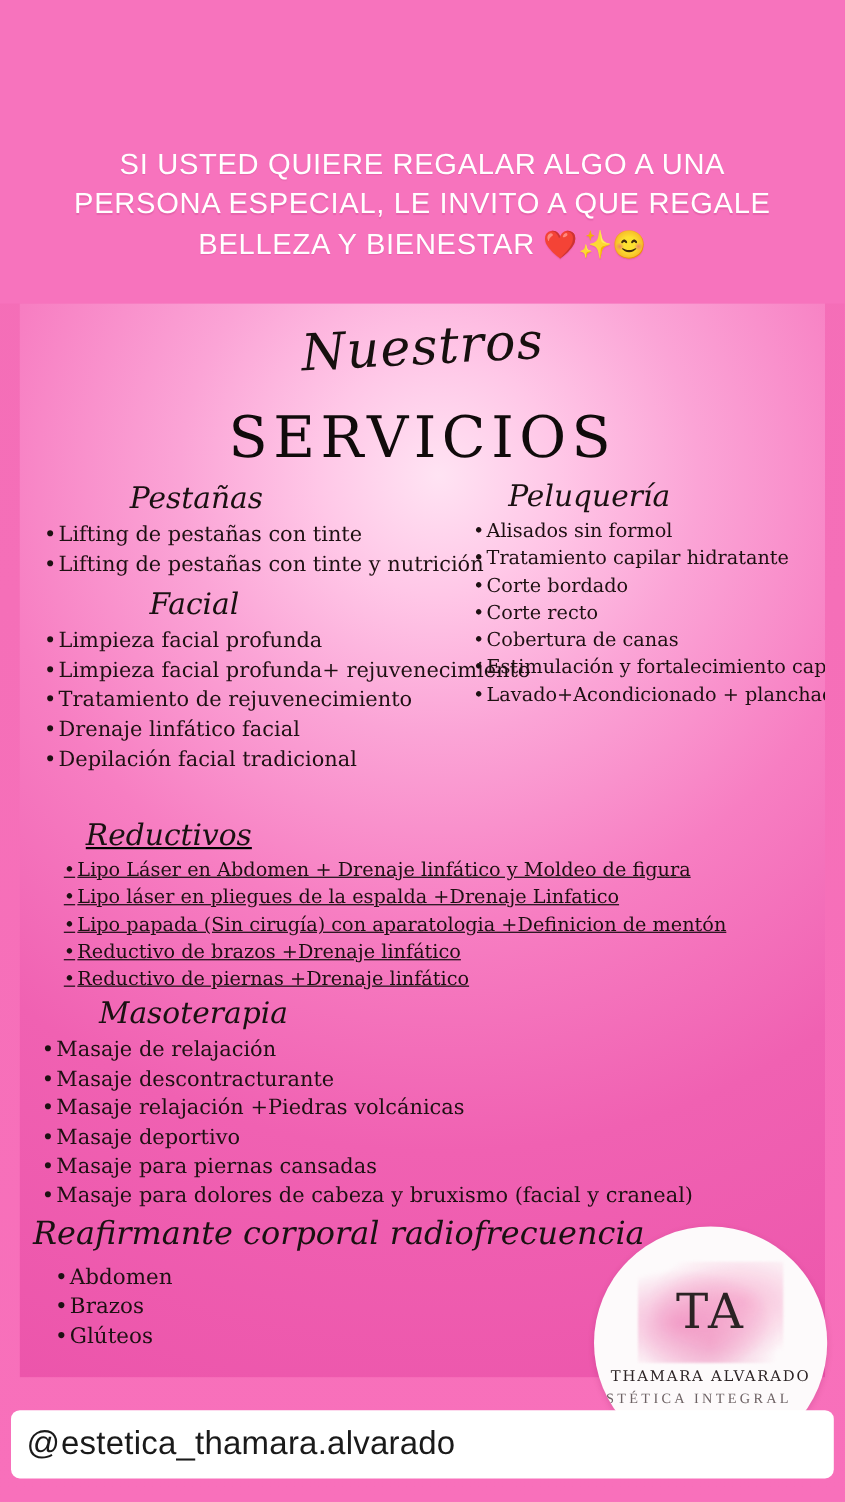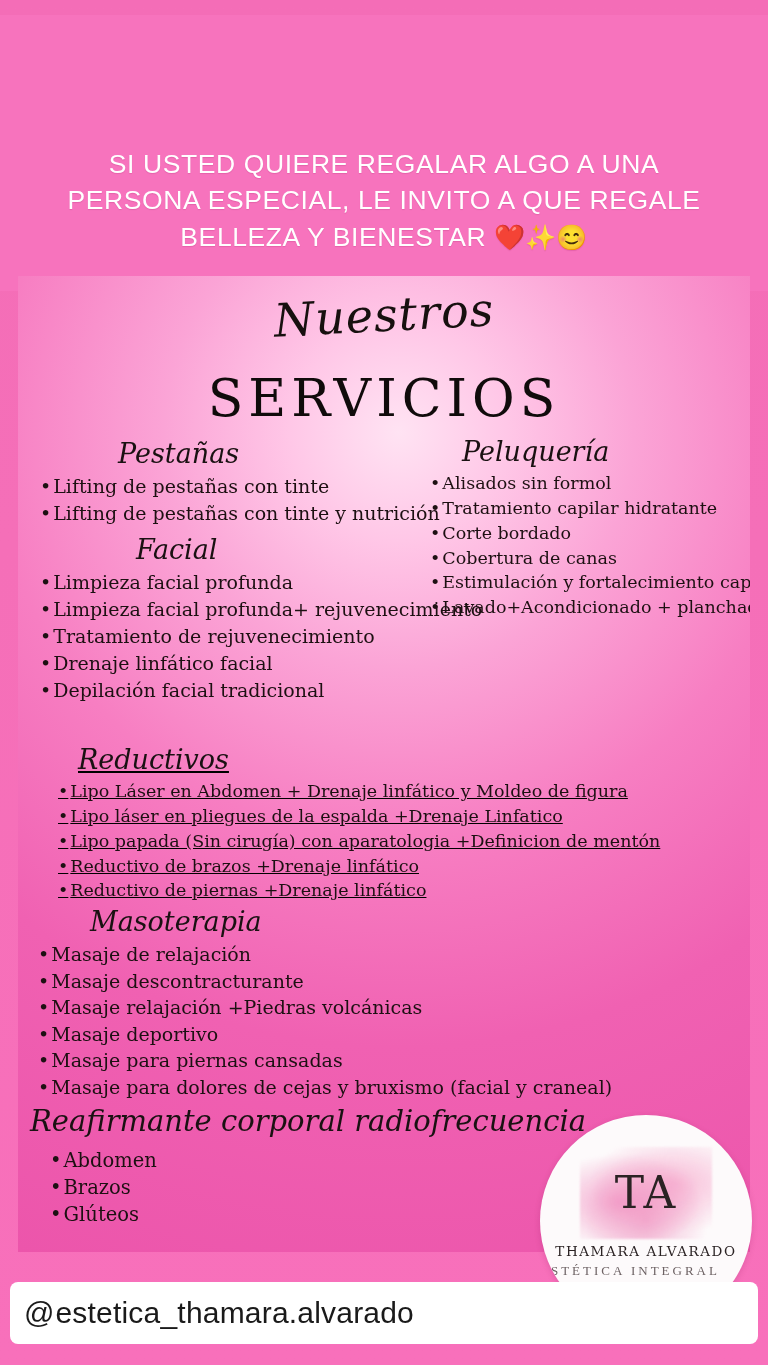--- a/index.html
+++ b/index.html
@@ -21,21 +21,20 @@
   .headline {
     position: absolute;
     left: 0; top: 0;
     width: 768px;
     height: 276px;
     background: #f773bd;
     display: flex;
     align-items: flex-end;
     justify-content: center;
     padding-bottom: 36px;
-    margin-top: 15px;
   }
   .headline-text {
     width: 640px;
     text-align: center;
     color: #ffffff;
     font-size: 26.5px;
     line-height: 1.37;
     letter-spacing: 0.6px;
     font-weight: 400;
     text-shadow: 0 1px 1px rgba(150,20,90,0.18);
@@ -235,20 +234,21 @@
           <li>Depilación facial tradicional</li>
         </ul>
       </div>
 
       <div class="block b-peluq">
         <div class="cat-title">Peluquería</div>
         <ul class="items">
           <li>Alisados sin formol</li>
           <li>Tratamiento capilar hidratante</li>
           <li>Corte bordado</li>
+          <li>Corte recto</li>
           <li>Cobertura de canas</li>
           <li>Estimulación y fortalecimiento capilar</li>
           <li>Lavado+Acondicionado + planchado</li>
         </ul>
       </div>
 
 
       <div class="block b-reduct">
         <div class="cat-title">Reductivos</div>
         <ul class="items">
@@ -261,21 +261,21 @@
       </div>
 
       <div class="block b-maso">
         <div class="cat-title">Masoterapia</div>
         <ul class="items">
           <li>Masaje de relajación</li>
           <li>Masaje descontracturante</li>
           <li>Masaje relajación +Piedras volcánicas</li>
           <li>Masaje deportivo</li>
           <li>Masaje para piernas cansadas</li>
-          <li>Masaje para dolores de cejas y bruxismo (facial y craneal)</li>
+          <li>Masaje para dolores de cabeza y bruxismo (facial y craneal)</li>
         </ul>
       </div>
 
       <div class="block b-reaf">
         <div class="cat-title">Reafirmante corporal radiofrecuencia</div>
         <ul class="items">
           <li>Abdomen</li>
           <li>Brazos</li>
           <li>Glúteos</li>
         </ul>

